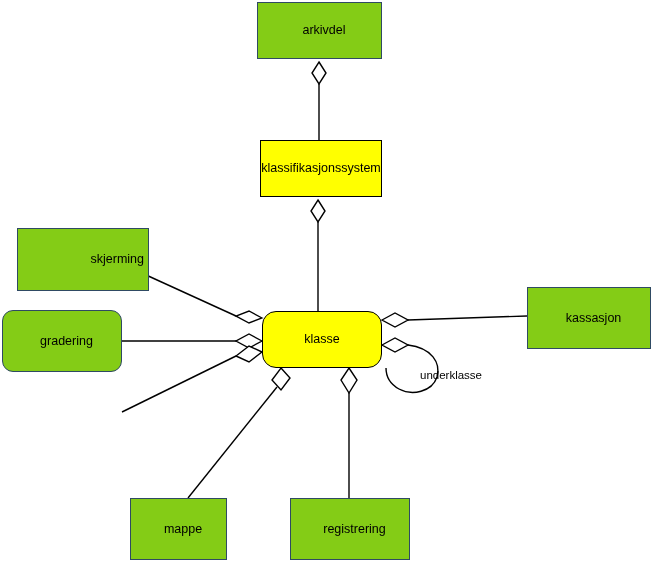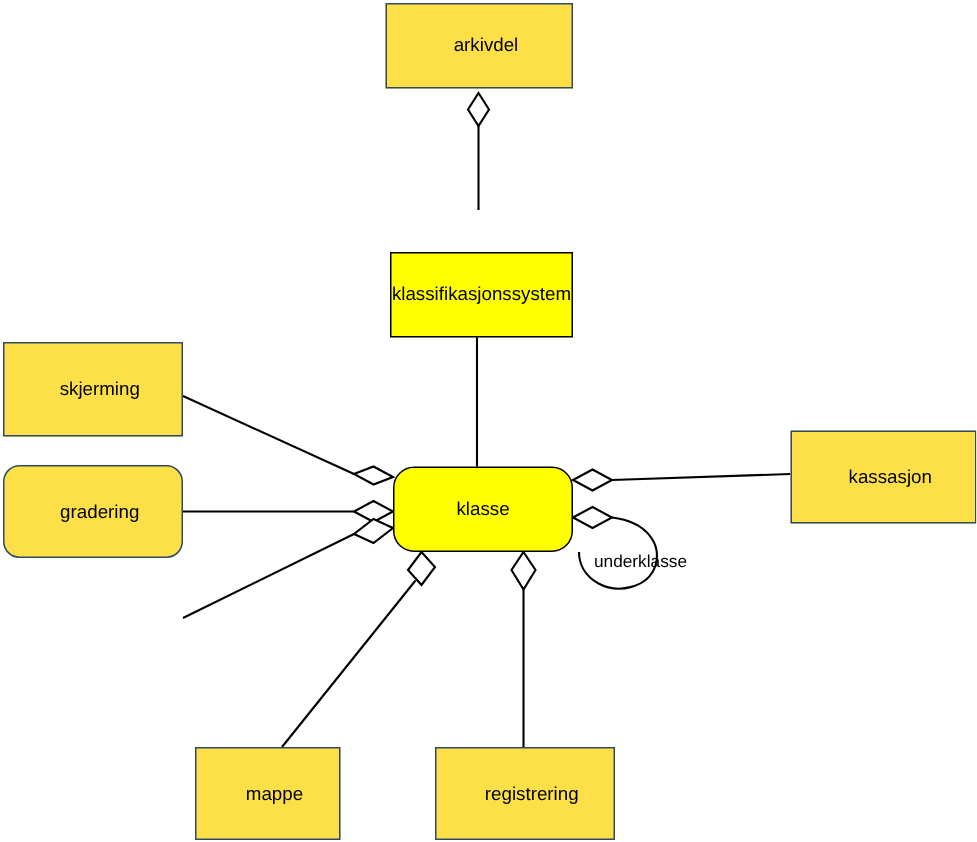--- a/index.html
+++ b/index.html
@@ -29,21 +29,21 @@
     display: flex;
     align-items: center;
     justify-content: center;
     text-align: center;
     font-size: 12.5px;
     color: #000000;
     line-height: 1.2;
     padding: 2px 4px;
   }
   .node.entity {
-    background: #fde047;
+    background: #84cc16;
     border: 1px solid #2f4a63;
     padding-left: 13px;
   }
   .node.highlight {
     background: #ffff00;
     border: 1.6px solid #000000;
   }
   .edge-label {
     position: absolute;
     font-size: 11.5px;
@@ -105,44 +105,44 @@
         <path d="M 408,345 C 432,348 441,363 437,377 C 432,392 412,396 399,389 C 390,384 386,376 386,368"></path>
       </g>
 
     </g>
   </svg>
 
   <div class="node entity" style="left:257px; top:2px; width:125px; height:57px;">
     <span>arkivdel</span>
   </div>
 
-  <div class="node highlight" style="left:260px; top:140px; width:122px; height:57px;margin-top:28px;">
+  <div class="node highlight" style="left:260px; top:140px; width:122px; height:57px;">
     <span>klassifikasjonssystem</span>
   </div>
 
   <div class="node highlight" style="left:262px; top:311px; width:120px; height:57px;border-radius:14px;">
     <span>klasse</span>
   </div>
 
-  <div class="node entity" style="left:2px; top:228px; width:120px; height:63px;">
+  <div class="node entity" style="left:17px; top:228px; width:132px; height:63px;justify-content:flex-end;">
     <span>skjerming</span>
   </div>
 
   <div class="node entity" style="left:2px; top:310px; width:120px; height:62px;border-radius:11px;">
     <span>gradering</span>
   </div>
 
 
   <div class="node entity" style="left:527px; top:287px; width:124px; height:62px;">
     <span>kassasjon</span>
   </div>
 
   <div class="node entity" style="left:130px; top:498px; width:97px; height:62px;">
     <span>mappe</span>
   </div>
 
   <div class="node entity" style="left:290px; top:498px; width:120px; height:62px;">
     <span>registrering</span>
   </div>
 
-  <div class="edge-label" style="left:396px; top:369px;">underklasse</div>
+  <div class="edge-label" style="left:420px; top:369px;">underklasse</div>
 
 </div>
 
 </body></html>

